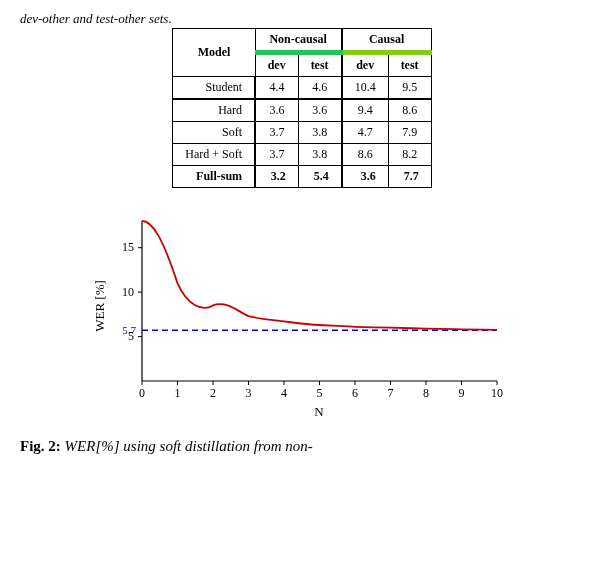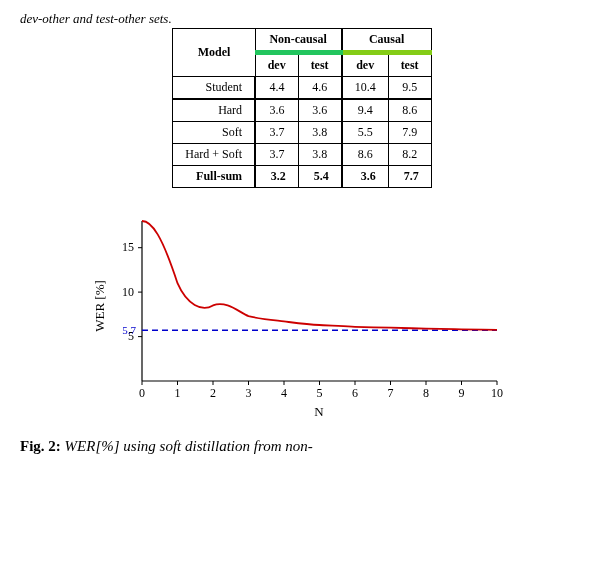--- a/index.html
+++ b/index.html
@@ -116,21 +116,21 @@
           <td class="model-col">Hard</td>
           <td>3.6</td>
           <td style="border-right: 2px solid rgb(0, 0, 0);">3.6</td>
           <td>9.4</td>
           <td>8.6</td>
         </tr>
         <tr>
           <td class="model-col">Soft</td>
           <td>3.7</td>
           <td style="border-right: 2px solid rgb(0, 0, 0);">3.8</td>
-          <td>5.5</td>
+          <td>4.7</td>
           <td>7.9</td>
         </tr>
         <tr>
           <td class="model-col">Hard + Soft</td>
           <td>3.7</td>
           <td style="border-right: 2px solid rgb(0, 0, 0);">3.8</td>
           <td>8.6</td>
           <td>8.2</td>
         </tr>
         <tr class="bold-row">

